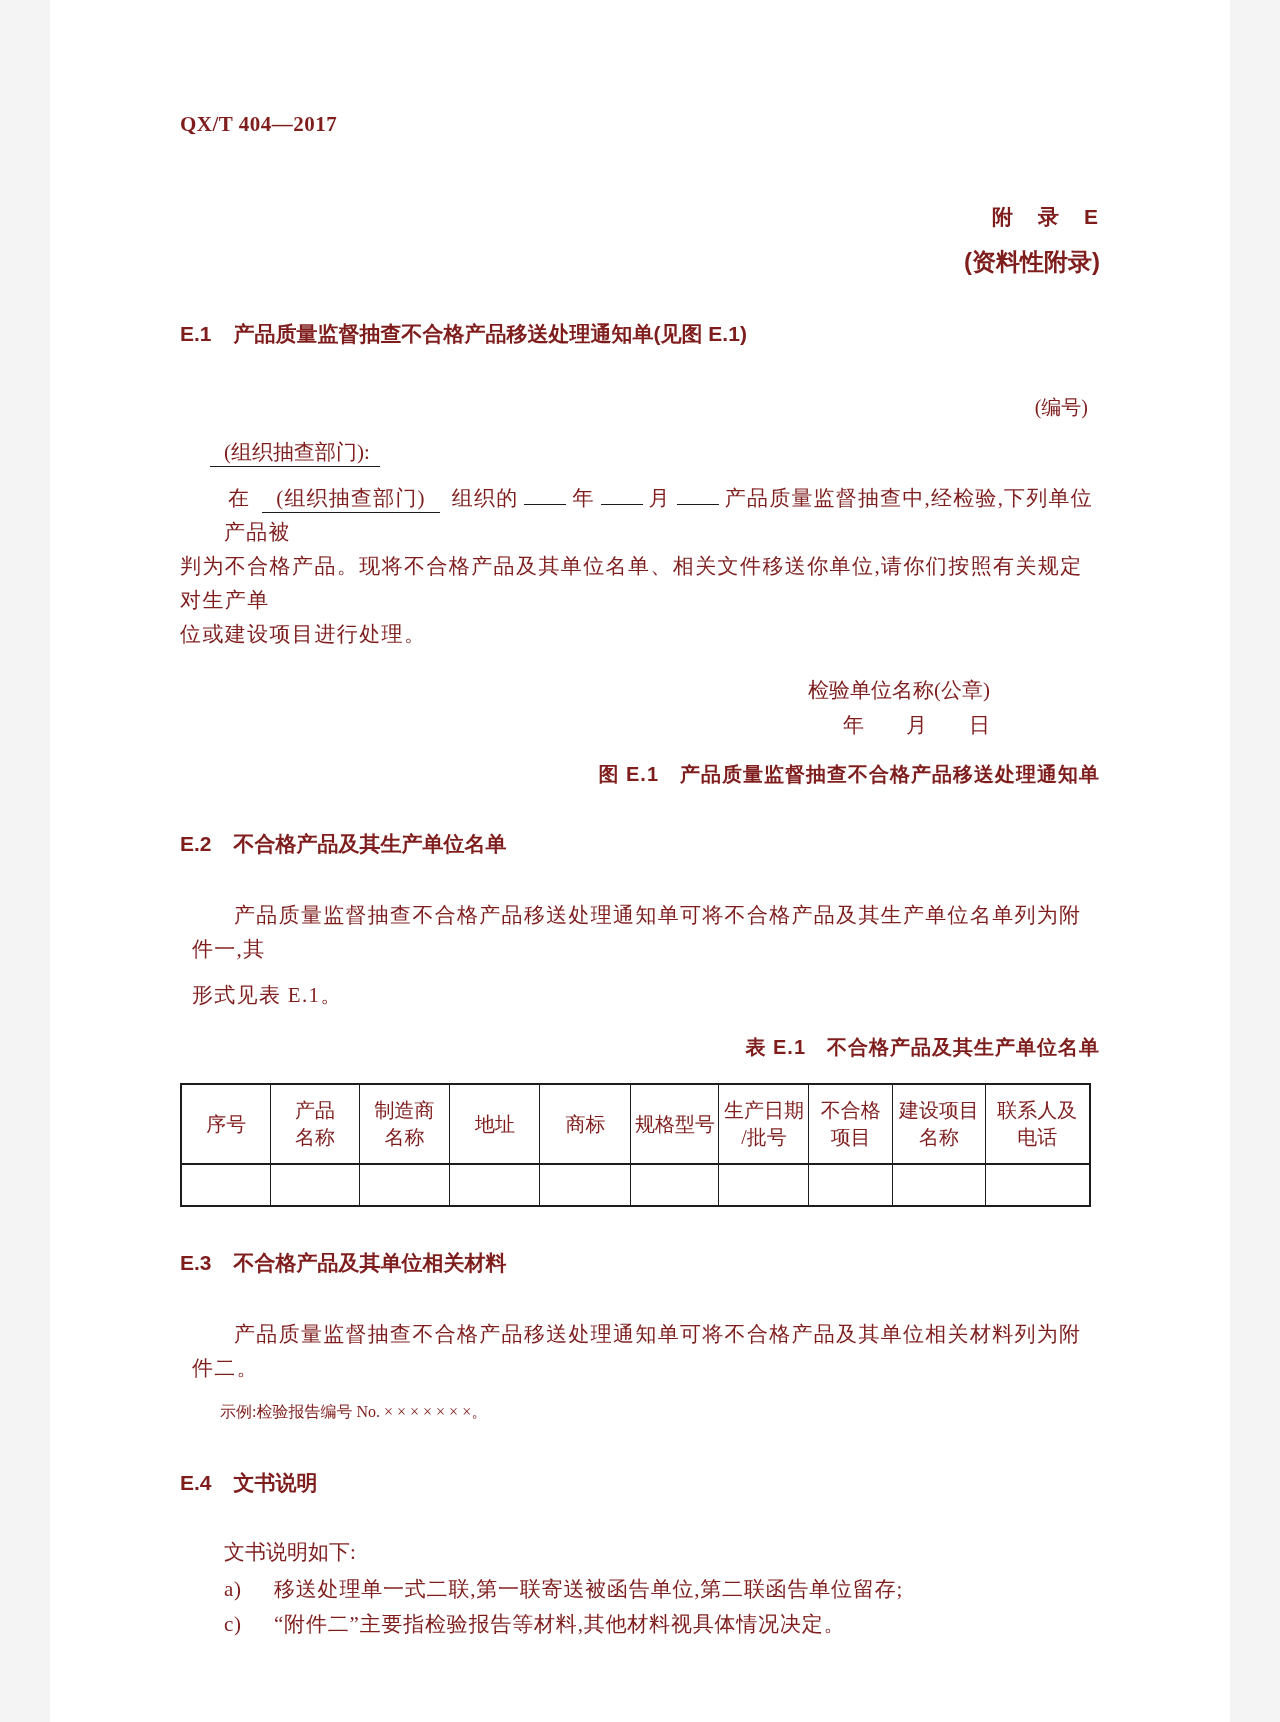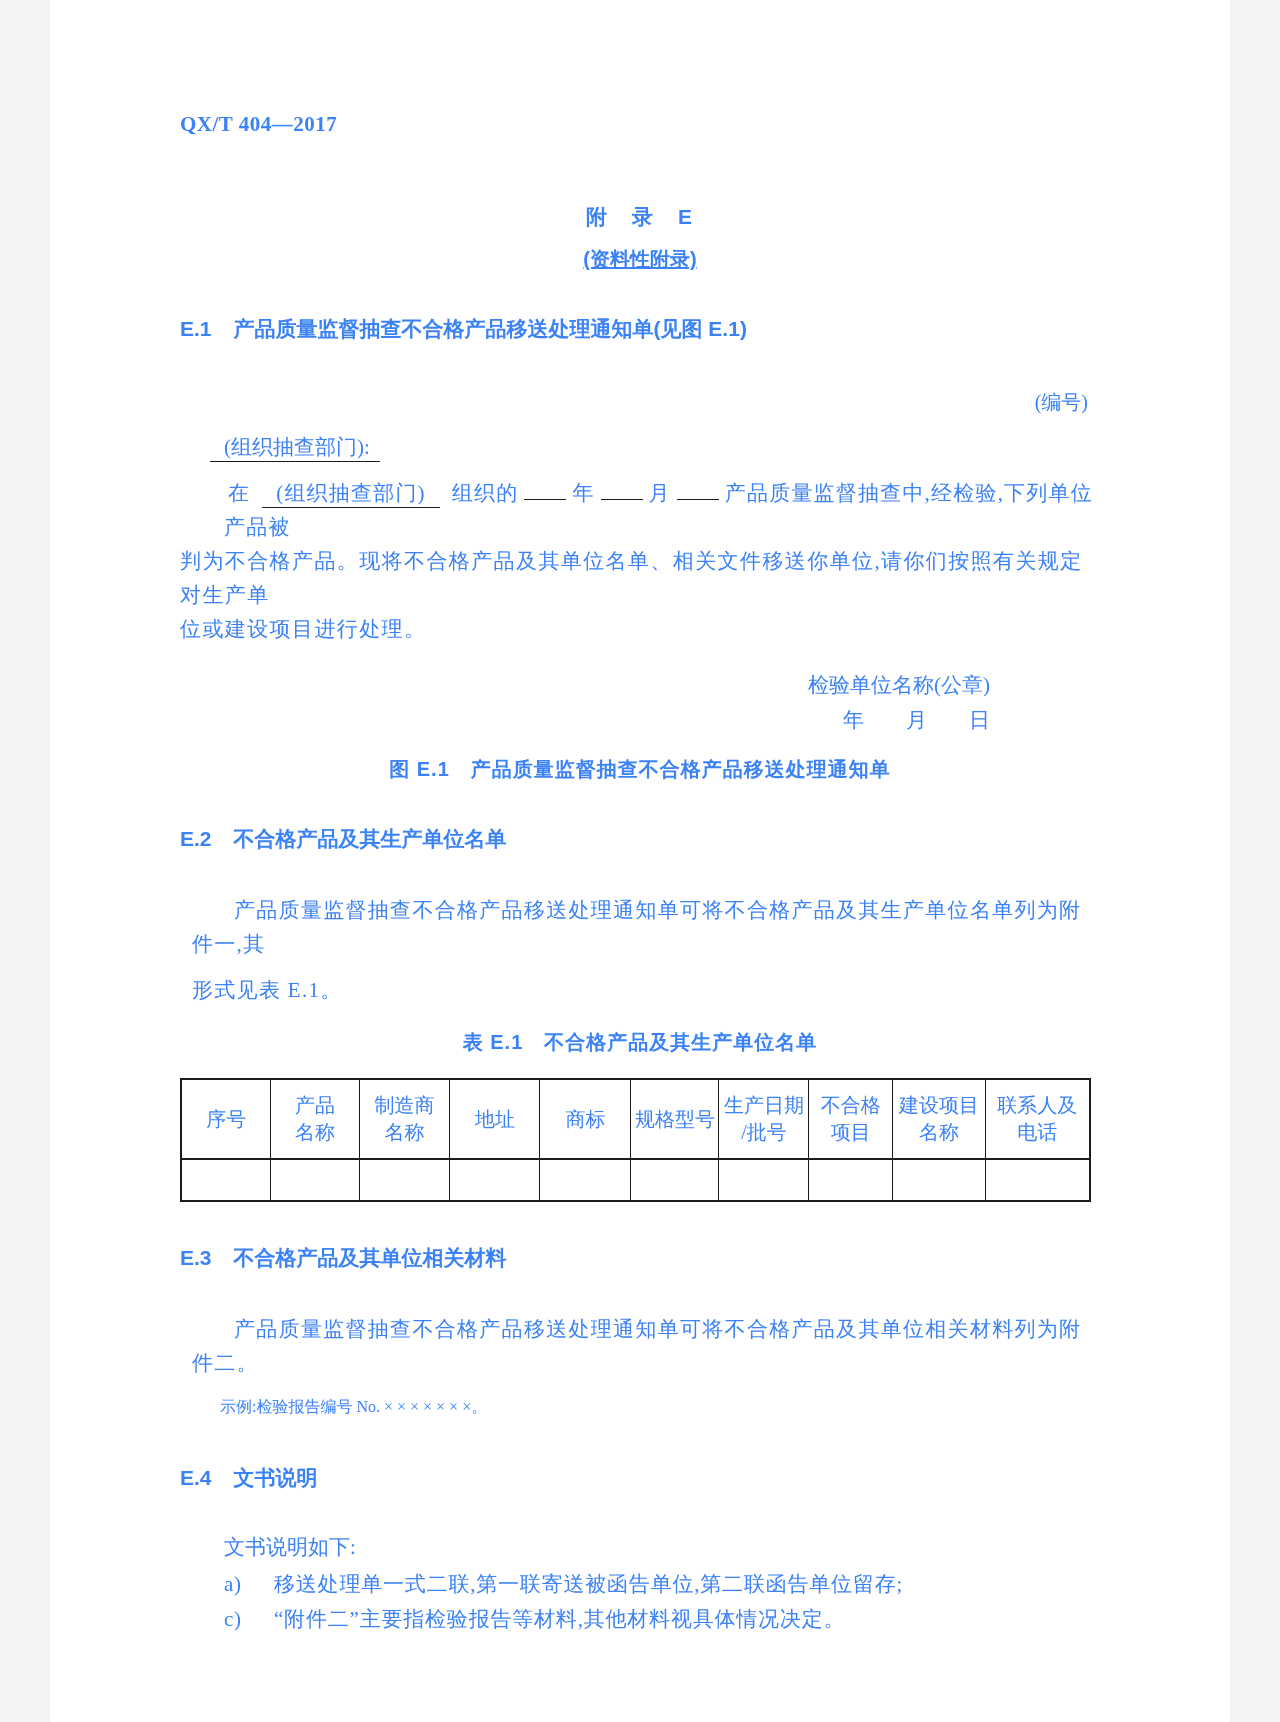--- a/index.html
+++ b/index.html
@@ -9,37 +9,37 @@
   }
   .page {
     position: relative;
     width: 1180px;
     height: 1722px;
     margin: 0 auto;
     background: #ffffff;
     box-sizing: border-box;
     padding: 112px 130px 40px 130px;
     font-family: "Liberation Serif", "DejaVu Serif", serif;
-    color: #3b82f6;
+    color: #7f1d1d;
     font-size: 21px;
     overflow: hidden;
   }
   .doc-number {
     font-family: "Liberation Serif", "DejaVu Serif", serif;
     font-weight: bold;
     font-size: 21px;
     letter-spacing: 0.5px;
   }
-  .center { text-align: center; }
+  .center { text-align: right; }
   .heading-sans {
     font-family: "Liberation Sans", "DejaVu Sans", sans-serif;
     font-weight: bold;
   }
   .appendix-title { margin-top: 66px; font-size: 21px; letter-spacing: 2px; }
-  .appendix-subtitle { margin-top: 15px; font-size: 20px; text-decoration: underline; }
+  .appendix-subtitle { margin-top: 15px; font-size: 24px; }
   .appendix-subject { margin-top: 13px; font-size: 21px; }
 
   .section-heading {
     margin-top: 42px;
     font-size: 21px;
     display: flex;
     align-items: baseline;
   }
   .section-heading .sec-no { margin-right: 22px; }
 

